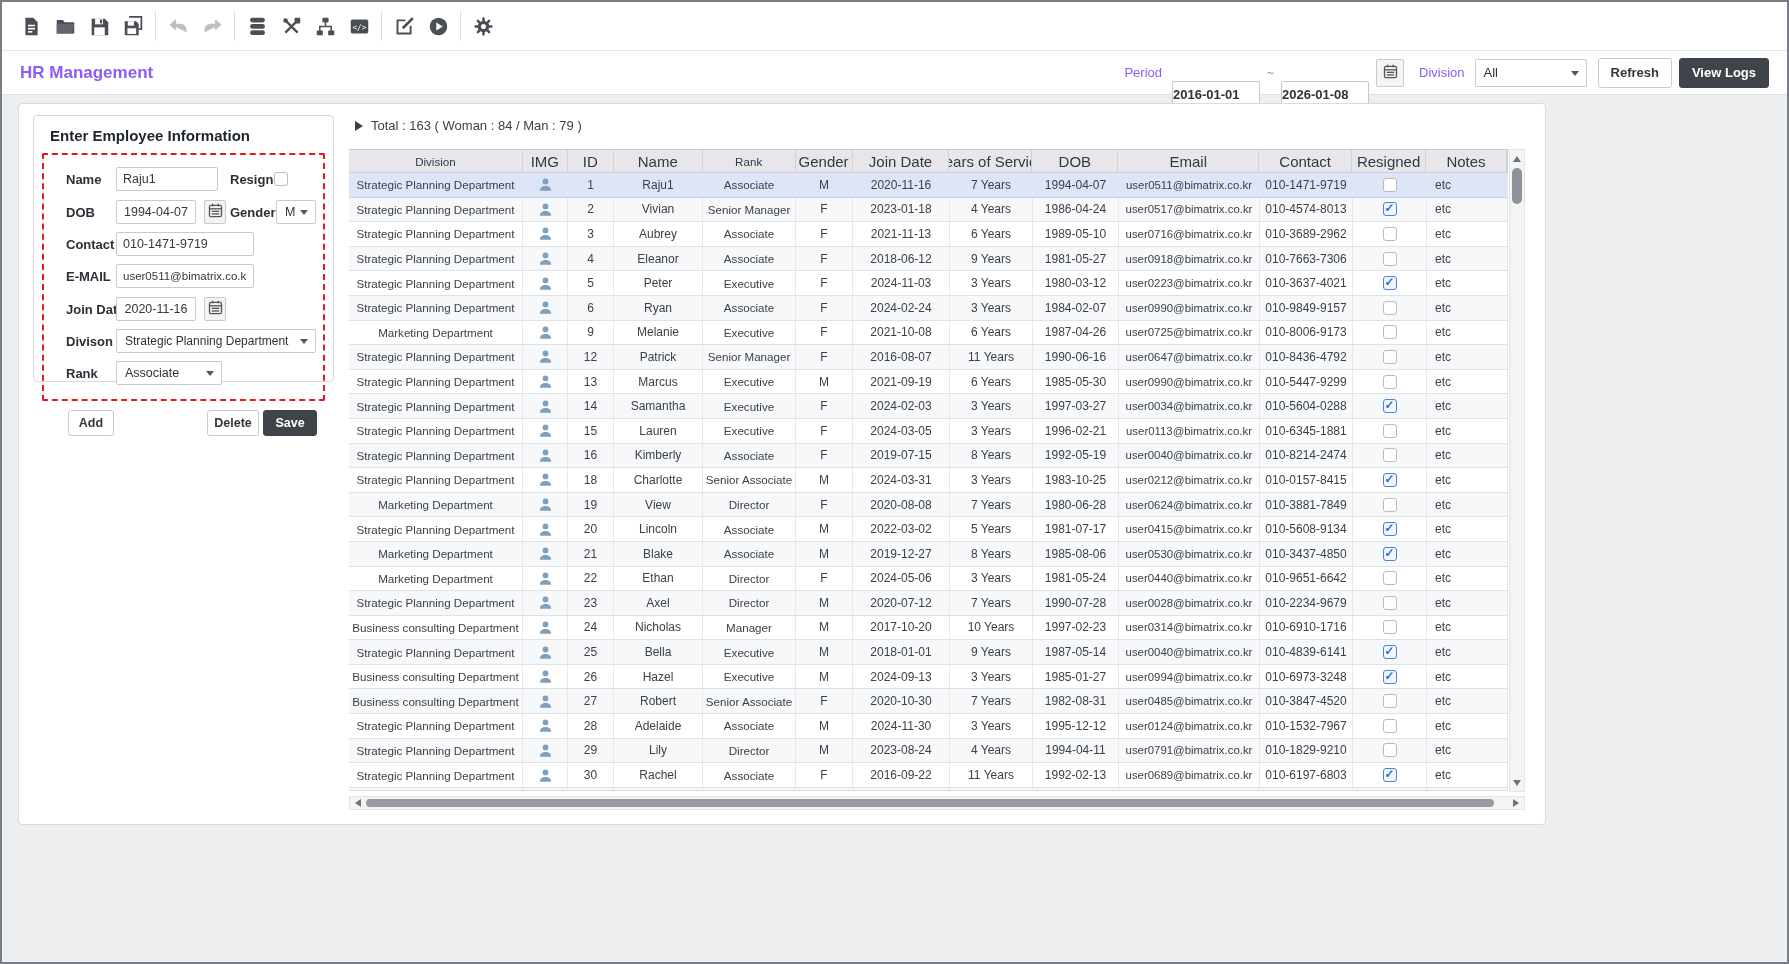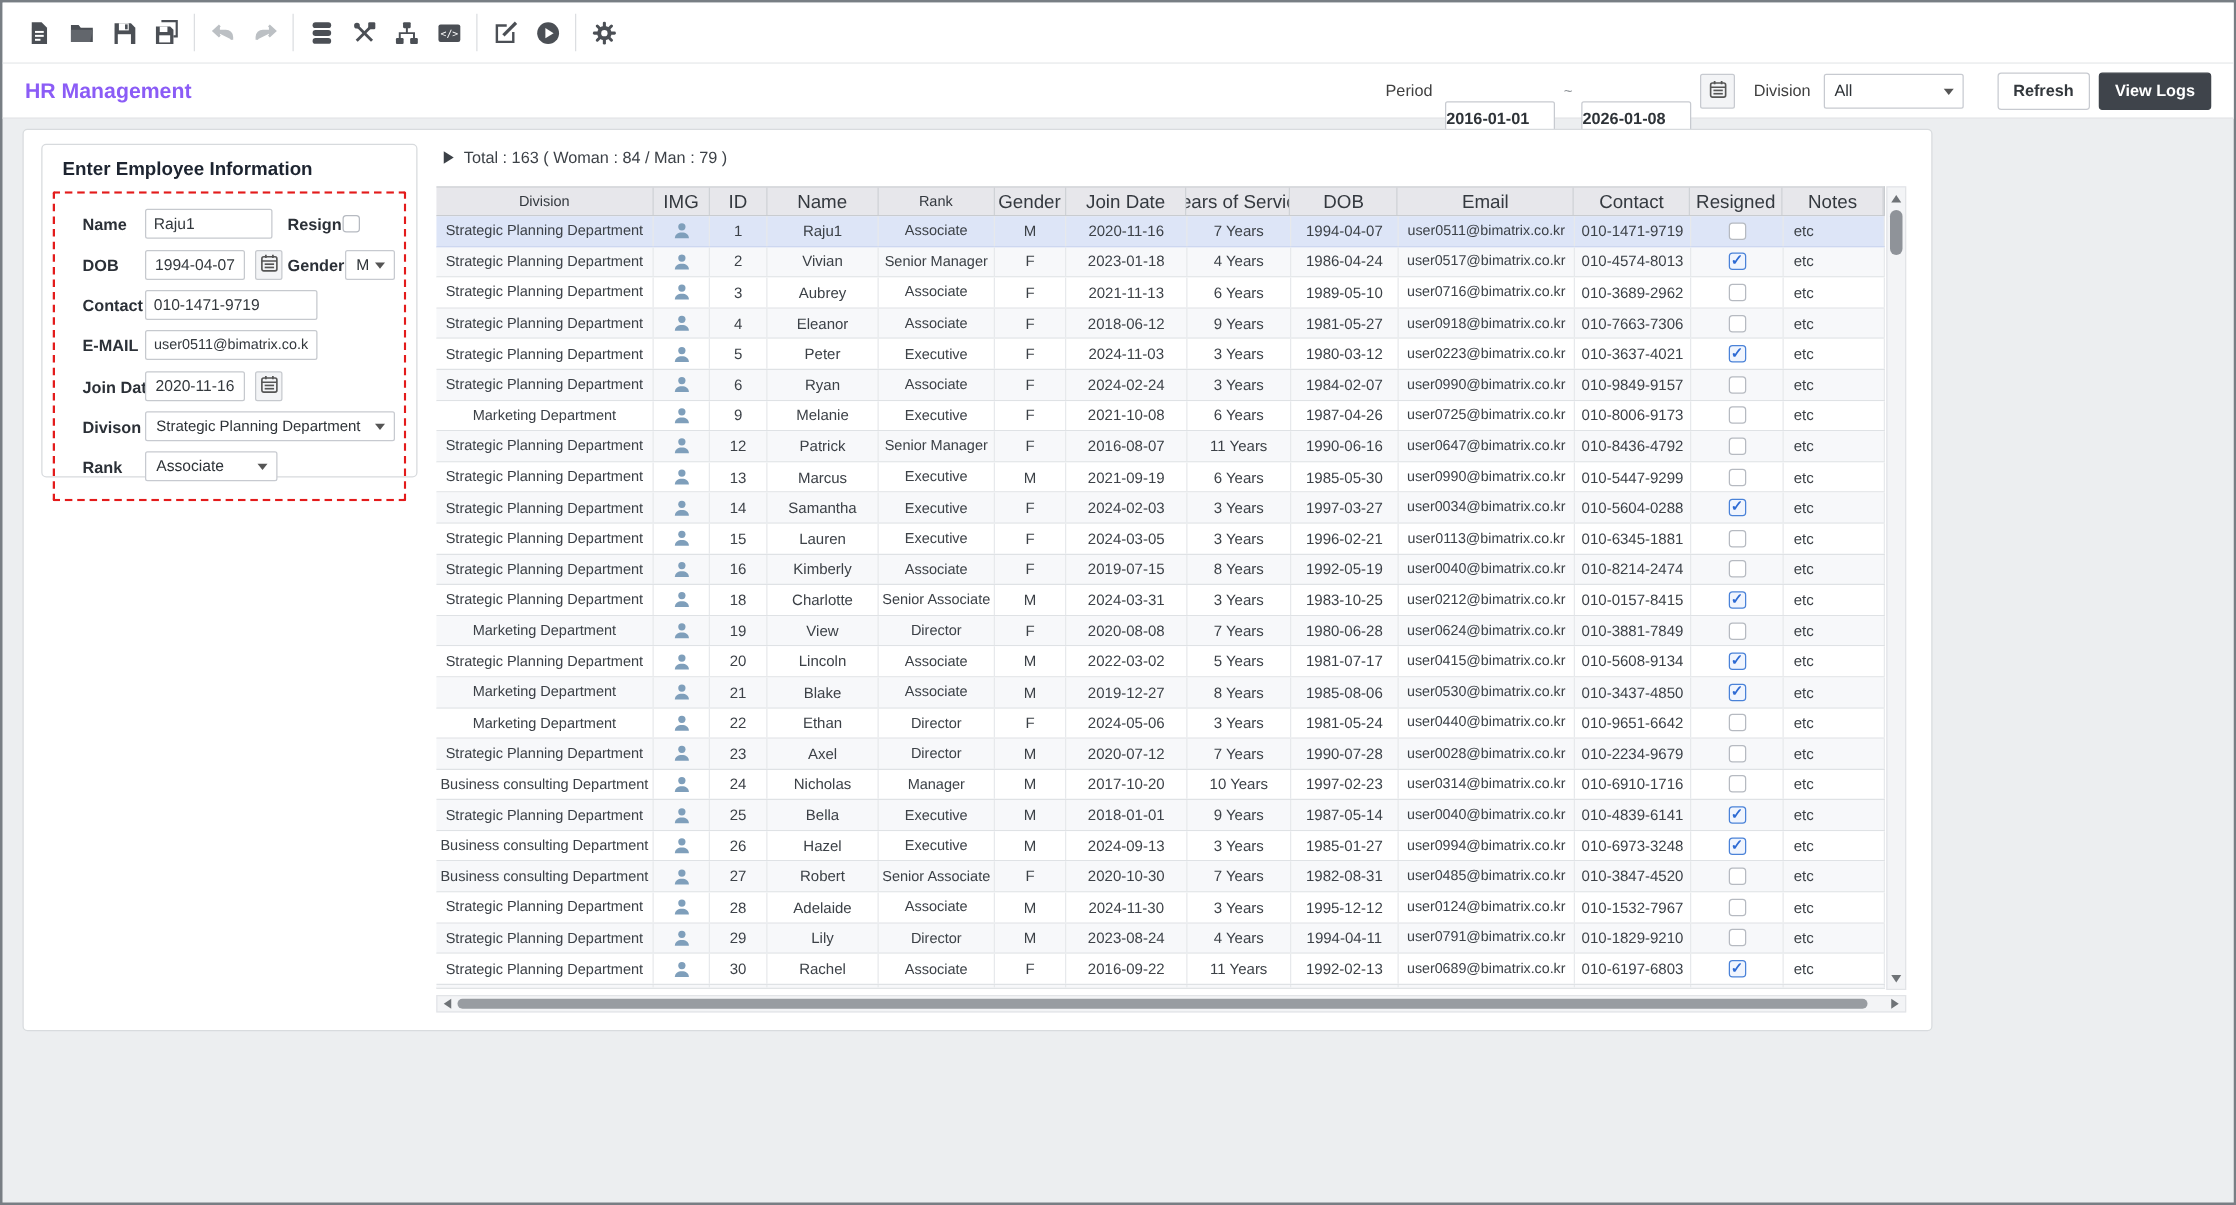--- a/index.html
+++ b/index.html
@@ -24,21 +24,21 @@
   .tbicon svg { width: 21px; height: 21px; }
   .tbicon.disabled svg * { fill: #bcc0c4 !important; stroke: #bcc0c4 !important; }
   .tbsep { width: 1px; height: 30px; background: #dcdee1; margin: 0 5px; }
   
   .headerbar {
     height: 44px; background: #fff; border-bottom: 1px solid #dfe1e4;
     display: flex; align-items: center; padding: 0 18px;
   }
   .page-title { font-size: 17px; font-weight: bold; color: #8b5cf6; }
   .head-controls { margin-left: auto; display: flex; align-items: center; gap: 7px; }
-  .ctl-label { font-size: 13px; color: #404040; margin-right: 3px; }
+  .ctl-label { font-size: 13px; color: #8b5cf6; margin-right: 3px; }
   .date-input {
     width: 88px; height: 28px; border: 1px solid #c7cad0; border-radius: 2px;
     text-align: left; font-size: 13px; font-weight: bold; color: #2e3338;
     font-family: "Liberation Sans", sans-serif;
     margin-top: 44px;
   }
   .tilde { color: #8a8f94; font-size: 12px; }
   .cal-btn {
     width: 28px; height: 28px; background: #f3f4f6; border: 1px solid #c7cad0;
     border-radius: 2px; display: flex; align-items: center; justify-content: center; cursor: pointer;
@@ -261,21 +261,21 @@
             <line x1="11" y1="0.8" x2="11" y2="3.6" stroke="#555" stroke-width="1.5"></line>
             <rect x="4" y="8.2" width="8" height="1.4" fill="#555"></rect>
             <rect x="4" y="11" width="8" height="1.4" fill="#555"></rect>
           </svg></span>
       </button>
     <span class="ctl-label" style="margin-left:8px">Division</span>
     <div class="sel head-division">
       <span>All</span>
       <i class="chev"></i>
     </div>
-    <button class="btn btn-light" style="margin-left:20px">Refresh</button>
+    <button class="btn btn-light" style="margin-left:4px">Refresh</button>
     <button class="btn btn-dark">View Logs</button>
   </div>
 </div>
 
 <div class="card">
 
   <div class="form-panel">
     <div class="form-title">Enter Employee Information</div>
     <div class="dashed-box"></div>
 
@@ -344,20 +344,25 @@
     </div>
 
     <div class="frow" style="left:32px;top:245px">
         <span class="flabel">Rank</span>
       </div>
     <div class="sel fsel" style="position:absolute;left:82px;top:245px;width:106px">
       <span>Associate</span>
         <i class="chev"></i>
     </div>
 
+    <div class="form-btns">
+      <button class="fbtn btn-light" style="left:34px;width:46px">Add</button>
+      <button class="fbtn btn-light" style="left:173px;width:52px">Delete</button>
+      <button class="fbtn btn-dark" style="left:229px;width:54px">Save</button>
+    </div>
   </div>
 
   <div class="table-section">
     <div class="summary">
       <span class="play-tri"></span>
       <span>Total : 163   ( Woman : 84 / Man : 79 )</span>
     </div>
 
     <div class="grid">
       <div class="thead">

